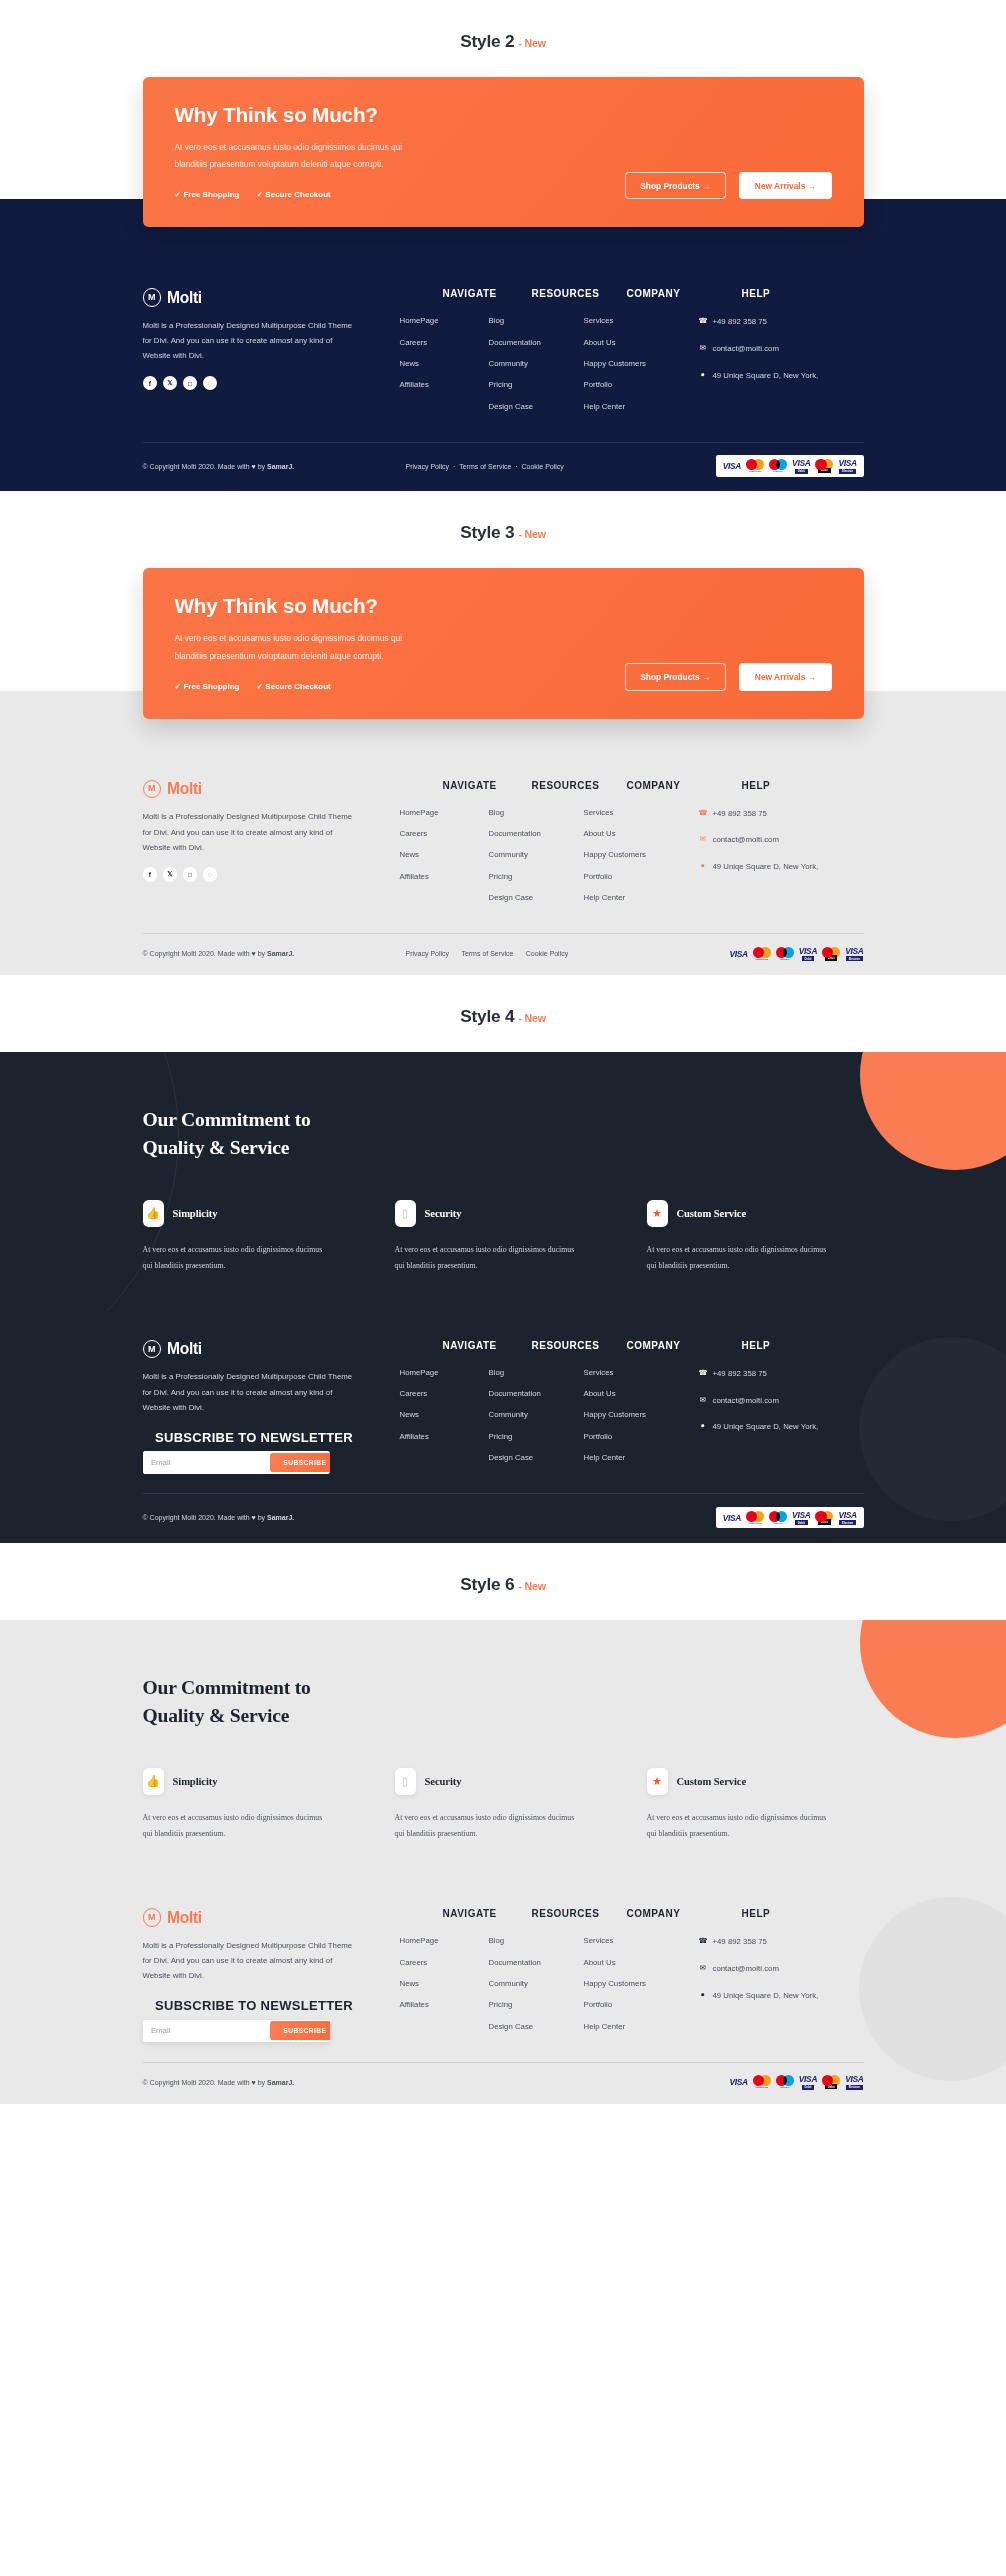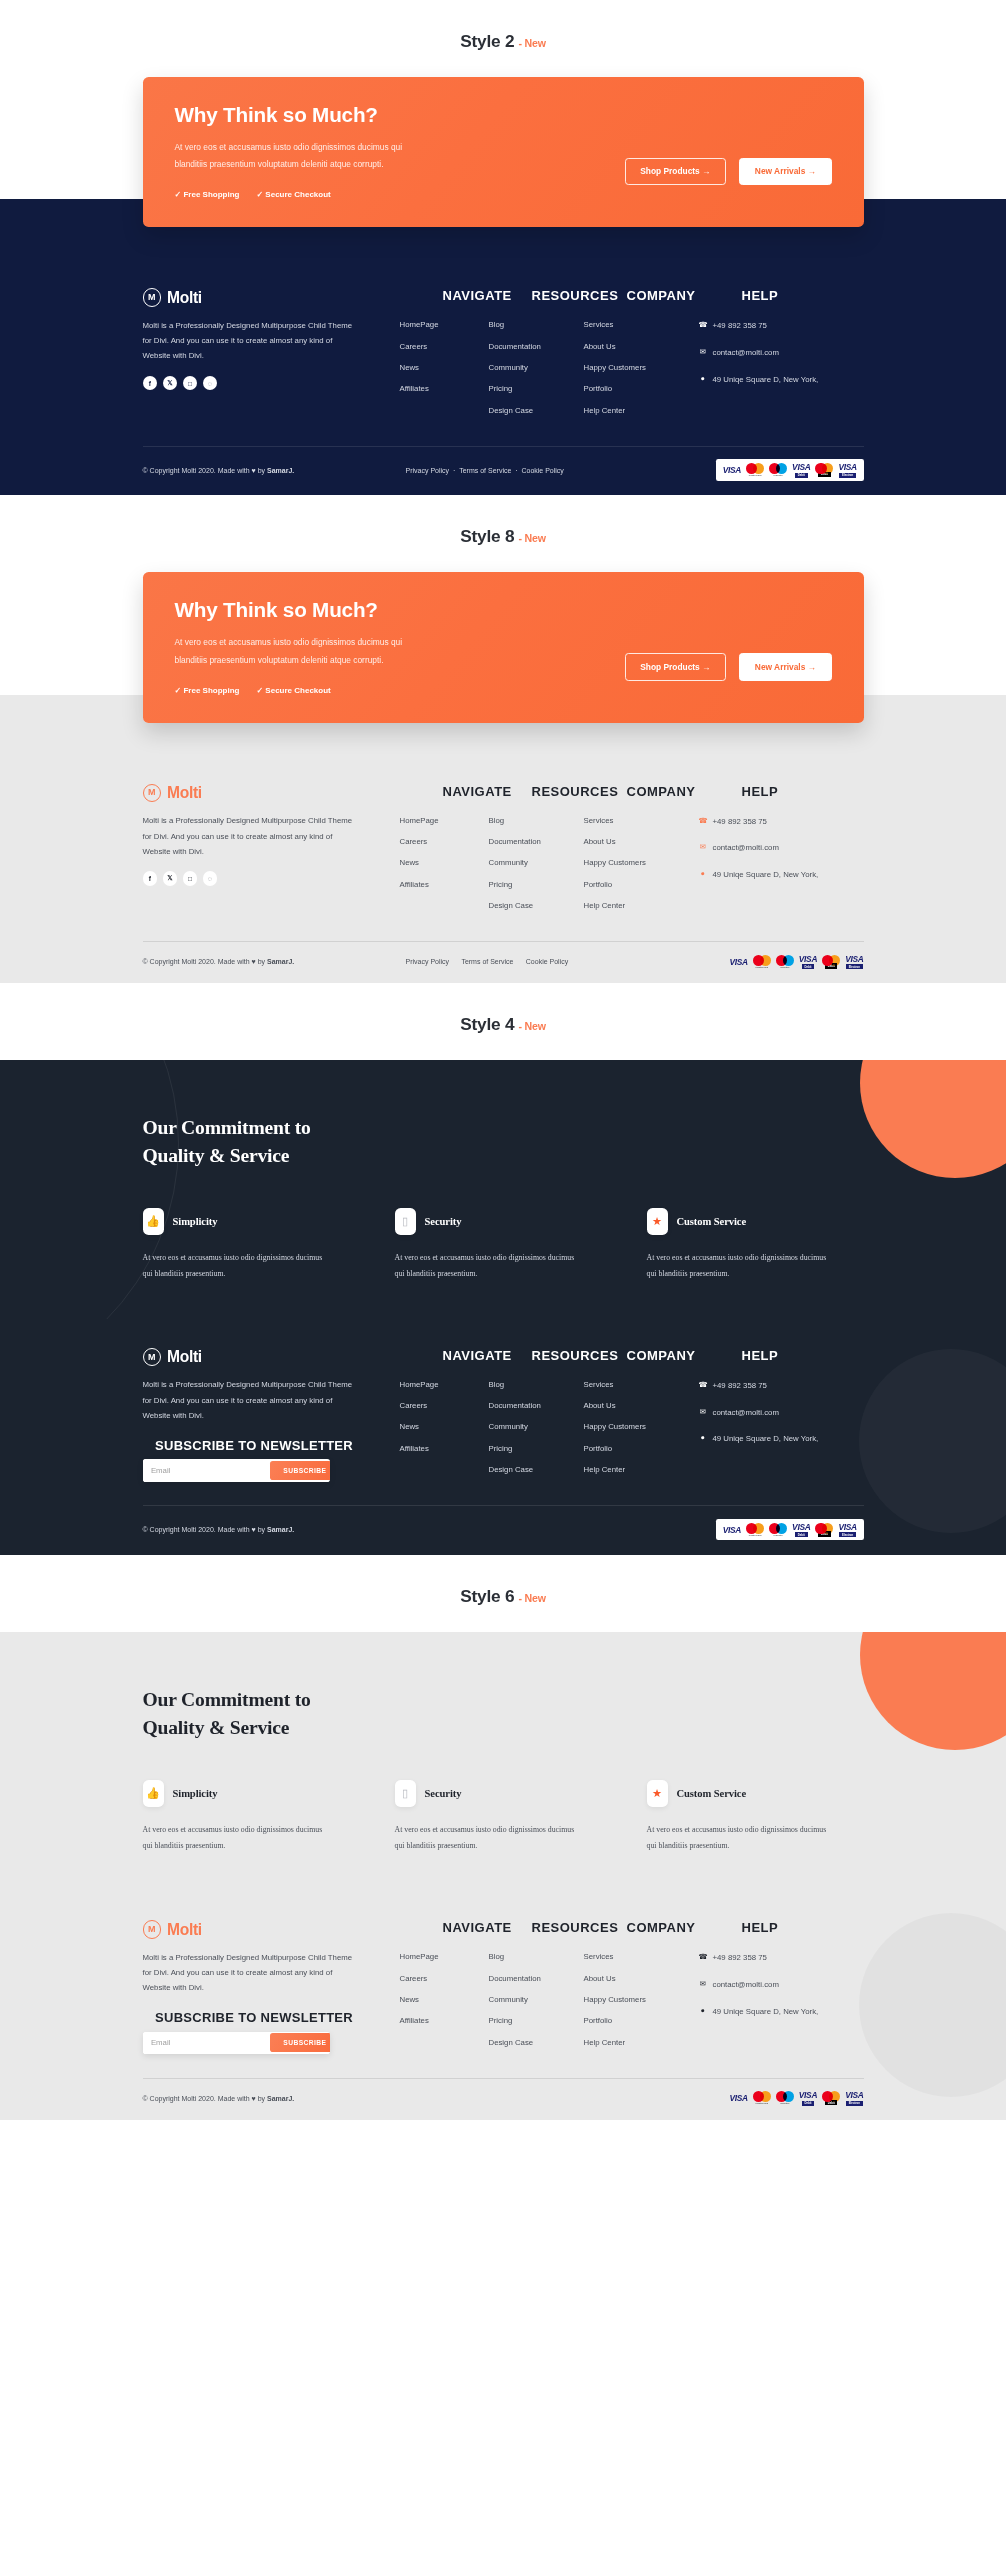--- a/index.html
+++ b/index.html
@@ -22,21 +22,21 @@
   
   .cta-wrap { position:relative; }
   .cta-banner {
     position:relative;
     width:721px;
     margin:0 auto;
     background:linear-gradient(130deg,#fa7647 0%,#fb6f3f 45%,#f96a37 100%);
     border-radius:5.6px;
     padding:26px 32px 28px 32px;
     box-shadow:0 10px 22.4px rgba(0,0,0,0.16);
-    display:flex; align-items:center; justify-content:space-between;
+    display:flex; align-items:flex-end; justify-content:space-between;
     z-index:5;
   }
   .cta-left { width:347px; }
   .cta-title {
     color:#fff; font-size:20.7px; font-weight:bold; letter-spacing:-0.2px;
     margin-bottom:12.3px;
   }
   .cta-desc { color:#ffeee8; font-size:8.4px; line-height:2.05; width:240px; }
   .cta-badges { margin-top:17px; display:flex; gap:17px; }
   .cta-badges span { color:#ffffff; font-size:8px; font-weight:bold; }
@@ -70,21 +70,21 @@
   }
   .logo-text { font-size:15.6px; font-weight:bold; letter-spacing:-0.3px; }
 
   .f-about { font-size:7.8px; line-height:1.95; width:218px; }
   .socials { display:flex; gap:5.6px; margin-top:12.3px; }
   .soc {
     width:14.5px; height:14.5px; border-radius:50%;
     display:flex; align-items:center; justify-content:center;
     font-size:6.7px; font-weight:bold; cursor:pointer;
   }
-  .f-head { font-size:13px; font-weight:bold; letter-spacing:0.5px; margin-bottom:17px;padding-left:43px; }
+  .f-head { font-size:10px; font-weight:bold; letter-spacing:0.5px; margin-bottom:17px;padding-left:43px; }
   .f-link { font-size:7.8px; margin-bottom:12.3px; cursor:pointer; display:block; }
 
   .help-item { display:flex; gap:5.6px; margin-bottom:15px; font-size:7.8px; align-items:flex-start; }
   .help-ico { width:8.4px; flex:0 0 8.4px; text-align:center; font-size:7.3px; line-height:1.4; }
   .help-txt { line-height:1.5; }
 
   .newsletter-head { font-size:13px; font-weight:bold; letter-spacing:0.3px; margin:14.5px 0 6.7px 0;text-align:center; }
   .newsletter {
     display:flex; width:187px; background:#fff; border-radius:2.8px; overflow:hidden;
     box-shadow:0 2.2px 6.7px rgba(0,0,0,0.10);
@@ -292,21 +292,21 @@
         </span>
       <span class="pay">
           <span class="visa">VISA</span>
           <span class="visa-debit">Electron</span>
         </span>
     </div>
   </div>
 </div>
 
 <div class="style-label">
-  <span>Style 8</span><span class="new">- New</span>
+  <span>Style 3</span><span class="new">- New</span>
 </div>
 
 <div class="cta-wrap">
   <div style="position:absolute;left:0;right:0;bottom:0;height:28px;background:#e9e9e9;z-index:1;"></div>
   <div class="cta-banner">
     <div class="cta-left">
       <div class="cta-title">Why Think so Much?</div>
       <div class="cta-desc">At vero eos et accusamus iusto odio dignissimos ducimus qui blanditiis praesentium voluptatum deleniti atque corrupti.</div>
       <div class="cta-badges">
         <span>✓ Free Shopping</span>

